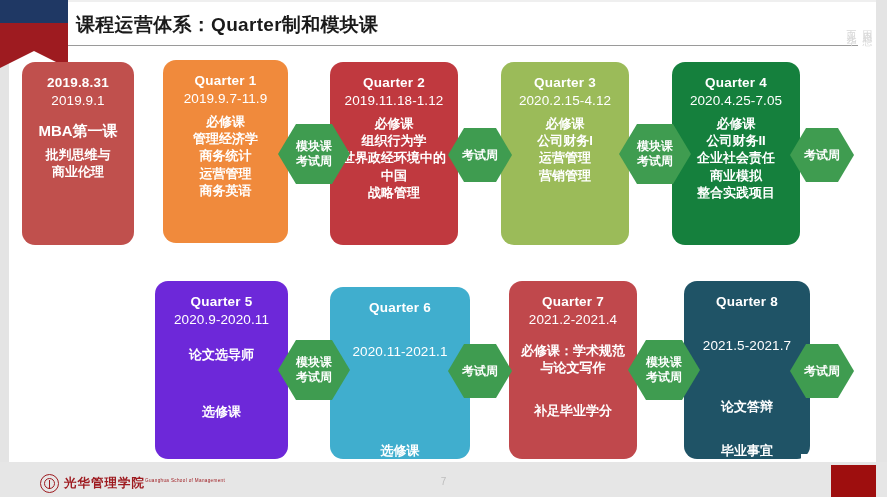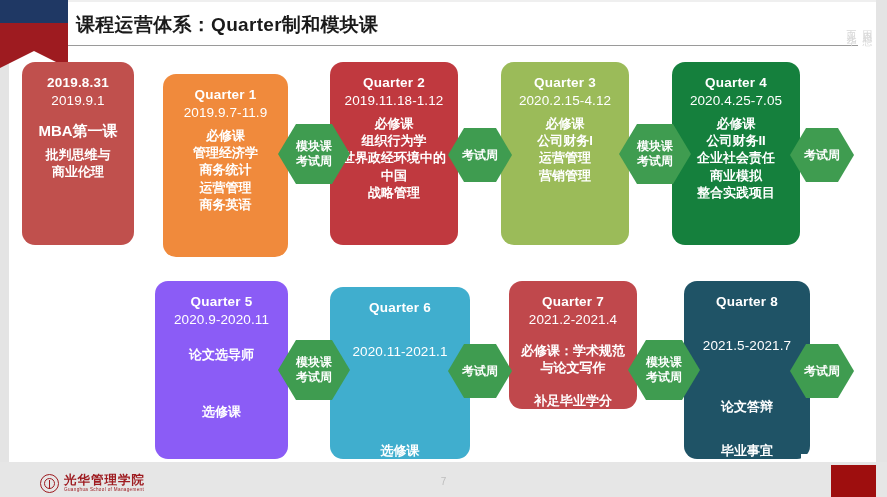--- a/index.html
+++ b/index.html
@@ -70,21 +70,21 @@
     width:19px;height:19px;border-radius:50%;
     border:1.6px solid #9e1b20;position:relative;box-sizing:border-box;
   }
   .seal:before{
     content:"";position:absolute;left:3px;top:3px;right:3px;bottom:3px;
     border-radius:50%;border:1.3px solid #9e1b20;
   }
   .seal:after{
     content:"";position:absolute;left:7.5px;top:5px;width:1.5px;height:9px;background:#9e1b20;
   }
-  .logo-txt{display:flex;flex-direction:column;line-height:1;}
+  .logo-txt{display:flex;flex-direction:row;line-height:1;}
   .logo-cn{font-size:12.5px;color:#9e1b20;font-weight:bold;letter-spacing:1px;
            font-family:"DejaVu Serif","Liberation Serif",serif;}
   .logo-en{font-size:4.6px;color:#9e1b20;letter-spacing:.35px;margin-top:2px;}
   .page-no{position:absolute;left:0;right:0;bottom:10px;text-align:center;
            font-size:10px;color:#bdbdbd;}
   .corner-red{position:absolute;right:11px;bottom:0;width:45px;height:32px;background:#9e0e0e;}
   .corner-white{position:absolute;right:56px;bottom:35px;width:30px;height:8px;background:#ffffff;}
 </style>
 </head>
 <body>
@@ -107,21 +107,21 @@
 而光华</div>
 
   <div class="card" id="card-intro" style="left:22px;top:62px;width:112px;height:183px;background:#c0504d;">
     <div class="ln head">2019.8.31</div>
     <div class="ln date">2019.9.1</div>
     <div class="ln big">MBA第一课</div>
     <div class="ln body">批判思维与</div>
     <div class="ln body">商业伦理</div>
   </div>
 
-  <div class="card" id="card-q1" style="left:163px;top:74px;width:125px;height:183px;background:#f08a3c;">
+  <div class="card" id="card-q1" style="left:163px;top:60px;width:125px;height:183px;background:#f08a3c;">
     <div class="ln head">Quarter 1</div>
     <div class="ln date">2019.9.7-11.9</div>
     <div class="ln body" style="margin-top:5px;">必修课</div>
     <div class="ln body">管理经济学</div>
     <div class="ln body">商务统计</div>
     <div class="ln body">运营管理</div>
     <div class="ln body">商务英语</div>
   </div>
 
   <div class="hex" style="left:278px;top:124px;width:72px;height:60px;">模块课
@@ -156,42 +156,42 @@
     <div class="ln date">2020.4.25-7.05</div>
     <div class="ln body" style="margin-top:5px;">必修课</div>
     <div class="ln body">公司财务II</div>
     <div class="ln body">企业社会责任</div>
     <div class="ln body">商业模拟</div>
     <div class="ln body">整合实践项目</div>
   </div>
 
   <div class="hex" style="left:790px;top:128px;width:64px;height:54px;">考试周</div>
 
-  <div class="card" id="card-q5" style="left:155px;top:281px;width:133px;height:178px;background:#8b5cf6;">
+  <div class="card" id="card-q5" style="left:155px;top:281px;width:133px;height:178px;background:#6d28d9;">
     <div class="ln head">Quarter 5</div>
     <div class="ln date">2020.9-2020.11</div>
     <div class="ln body" style="margin-top:17px;">论文选导师</div>
     <div class="spacer-lg"></div>
     <div class="ln body">选修课</div>
   </div>
 
   <div class="hex" style="left:278px;top:340px;width:72px;height:60px;">模块课
 考试周</div>
 
   <div class="card" id="card-q6" style="left:330px;top:287px;width:140px;height:172px;background:#40aece;gap:26px;">
     <div class="ln head">Quarter 6</div>
     <div class="ln date">2020.11-2021.1</div>
     <div class="spacer-lg"></div>
     <div class="spacer"></div>
     <div class="ln body">选修课</div>
   </div>
 
   <div class="hex" style="left:448px;top:344px;width:64px;height:54px;">考试周</div>
 
-  <div class="card" id="card-q7" style="left:509px;top:281px;width:128px;height:128px;background:#c0484c;">
+  <div class="card" id="card-q7" style="left:509px;top:281px;width:128px;height:178px;background:#c0484c;">
     <div class="ln head">Quarter 7</div>
     <div class="ln date">2021.2-2021.4</div>
     <div class="ln body" style="margin-top:13px;">必修课：学术规范</div>
     <div class="ln body">与论文写作</div>
     <div class="spacer"></div>
     <div class="ln body">补足毕业学分</div>
   </div>
 
   <div class="hex" style="left:628px;top:340px;width:72px;height:60px;">模块课
 考试周</div>

